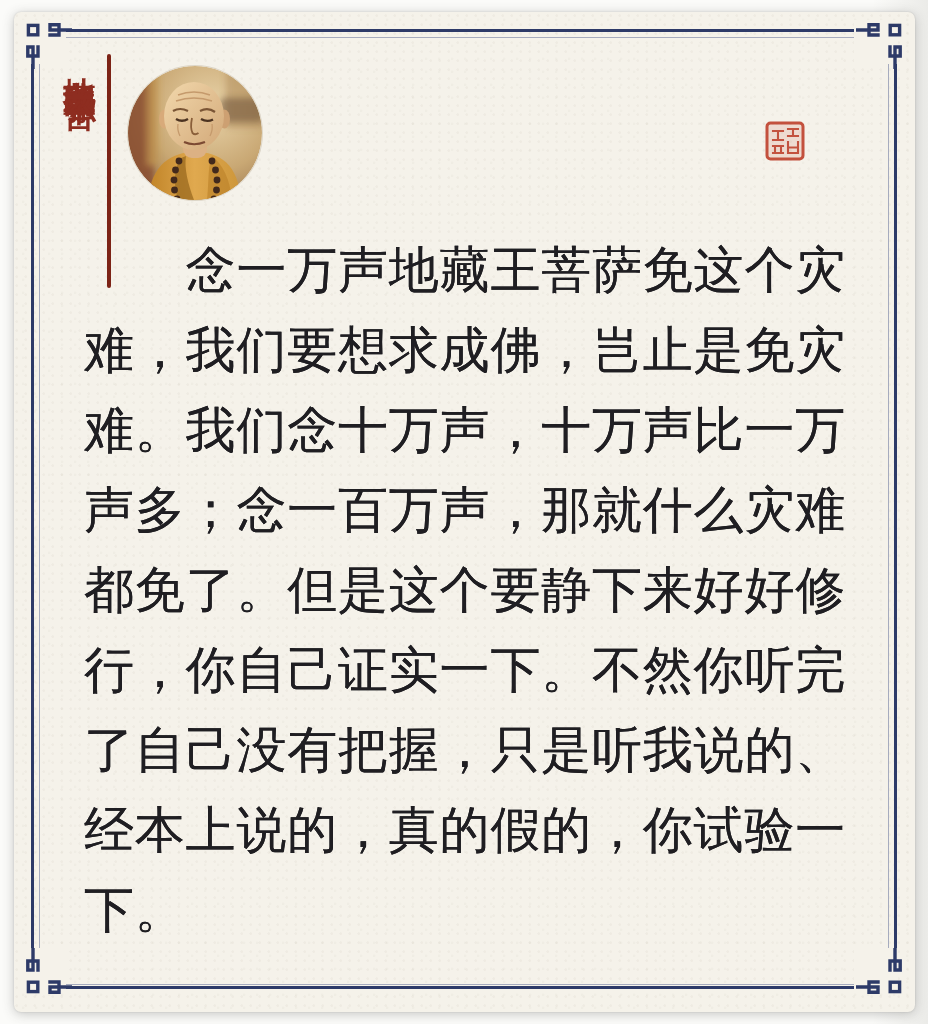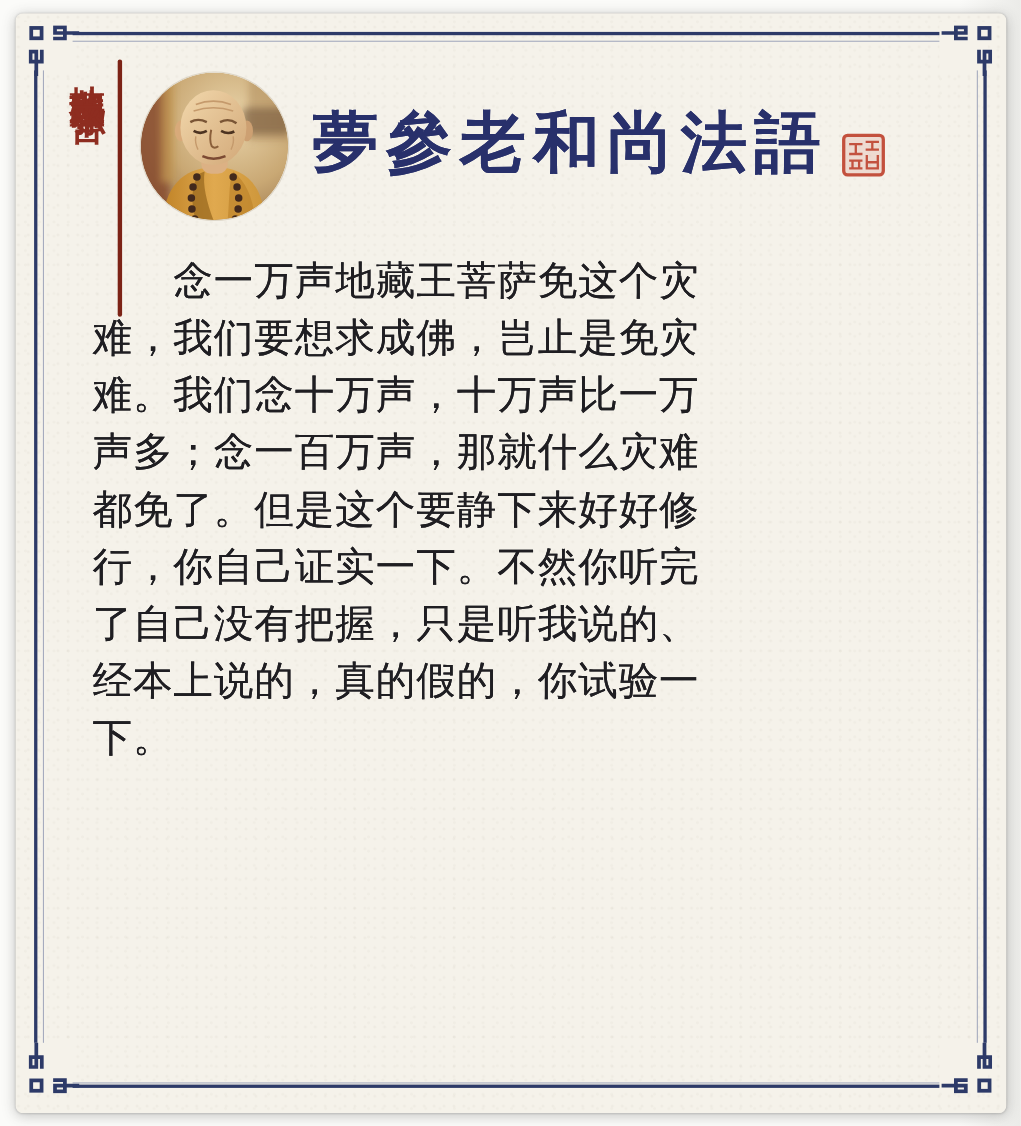--- a/index.html
+++ b/index.html
@@ -71,21 +71,21 @@
     color:#28306b;
     white-space:nowrap; text-shadow:0 0 .6px #28306b;
   }
 
   
   .seal { position:absolute; left:751px; top:109px; width:40px; height:40px; }
 
   
   .quote {
     position:absolute; left:70px; top:218px;
-    font-size:36px; line-height:52px; letter-spacing:.8px;
+    font-size:50px; line-height:80px; letter-spacing:.8px;
     font-weight:500; color:#1f1e22;
     white-space:pre; text-shadow:0 0 .5px #1f1e22;
   }
 </style>
 </head>
 <body>
 
 <div class="card">
 
   <div class="frame-outer"></div>
@@ -176,21 +176,20 @@
           <circle cx="84" cy="95" r="3.4"></circle>
             <circle cx="87.5" cy="104" r="3.4"></circle>
           <circle cx="89" cy="114" r="3.4"></circle>
             <circle cx="88.5" cy="124" r="3.4"></circle>
           <circle cx="86" cy="133" r="3.4"></circle>
         </g>
       </g>
     </svg>
   </div>
 
-  <div class="title">夢參老和尚法語</div>
 
   <svg class="seal" viewBox="0 0 40 40">
     <rect x="1.5" y="1.5" width="37" height="37" rx="4" fill="#c5462e" opacity="0.13"></rect>
     <rect x="2" y="2" width="36" height="36" rx="3.5" fill="none" stroke="#bf4430" stroke-width="3" opacity="0.92"></rect>
     <g stroke="#bf4430" stroke-width="2.1" opacity="0.9" stroke-linecap="square" fill="none">
       <path d="M8 10 H18 M13 10 V19 M8 19 H18"></path>
       <path d="M8 25 H18 M10 25 V32 M16 25 V32 M8 32 H18"></path>
       <path d="M23 8 H33 M28 8 V15 M23 15 H33"></path>
       <path d="M23 21 V32 M33 21 V32 M23 26.5 H33 M23 32 H33"></path>
     </g>

